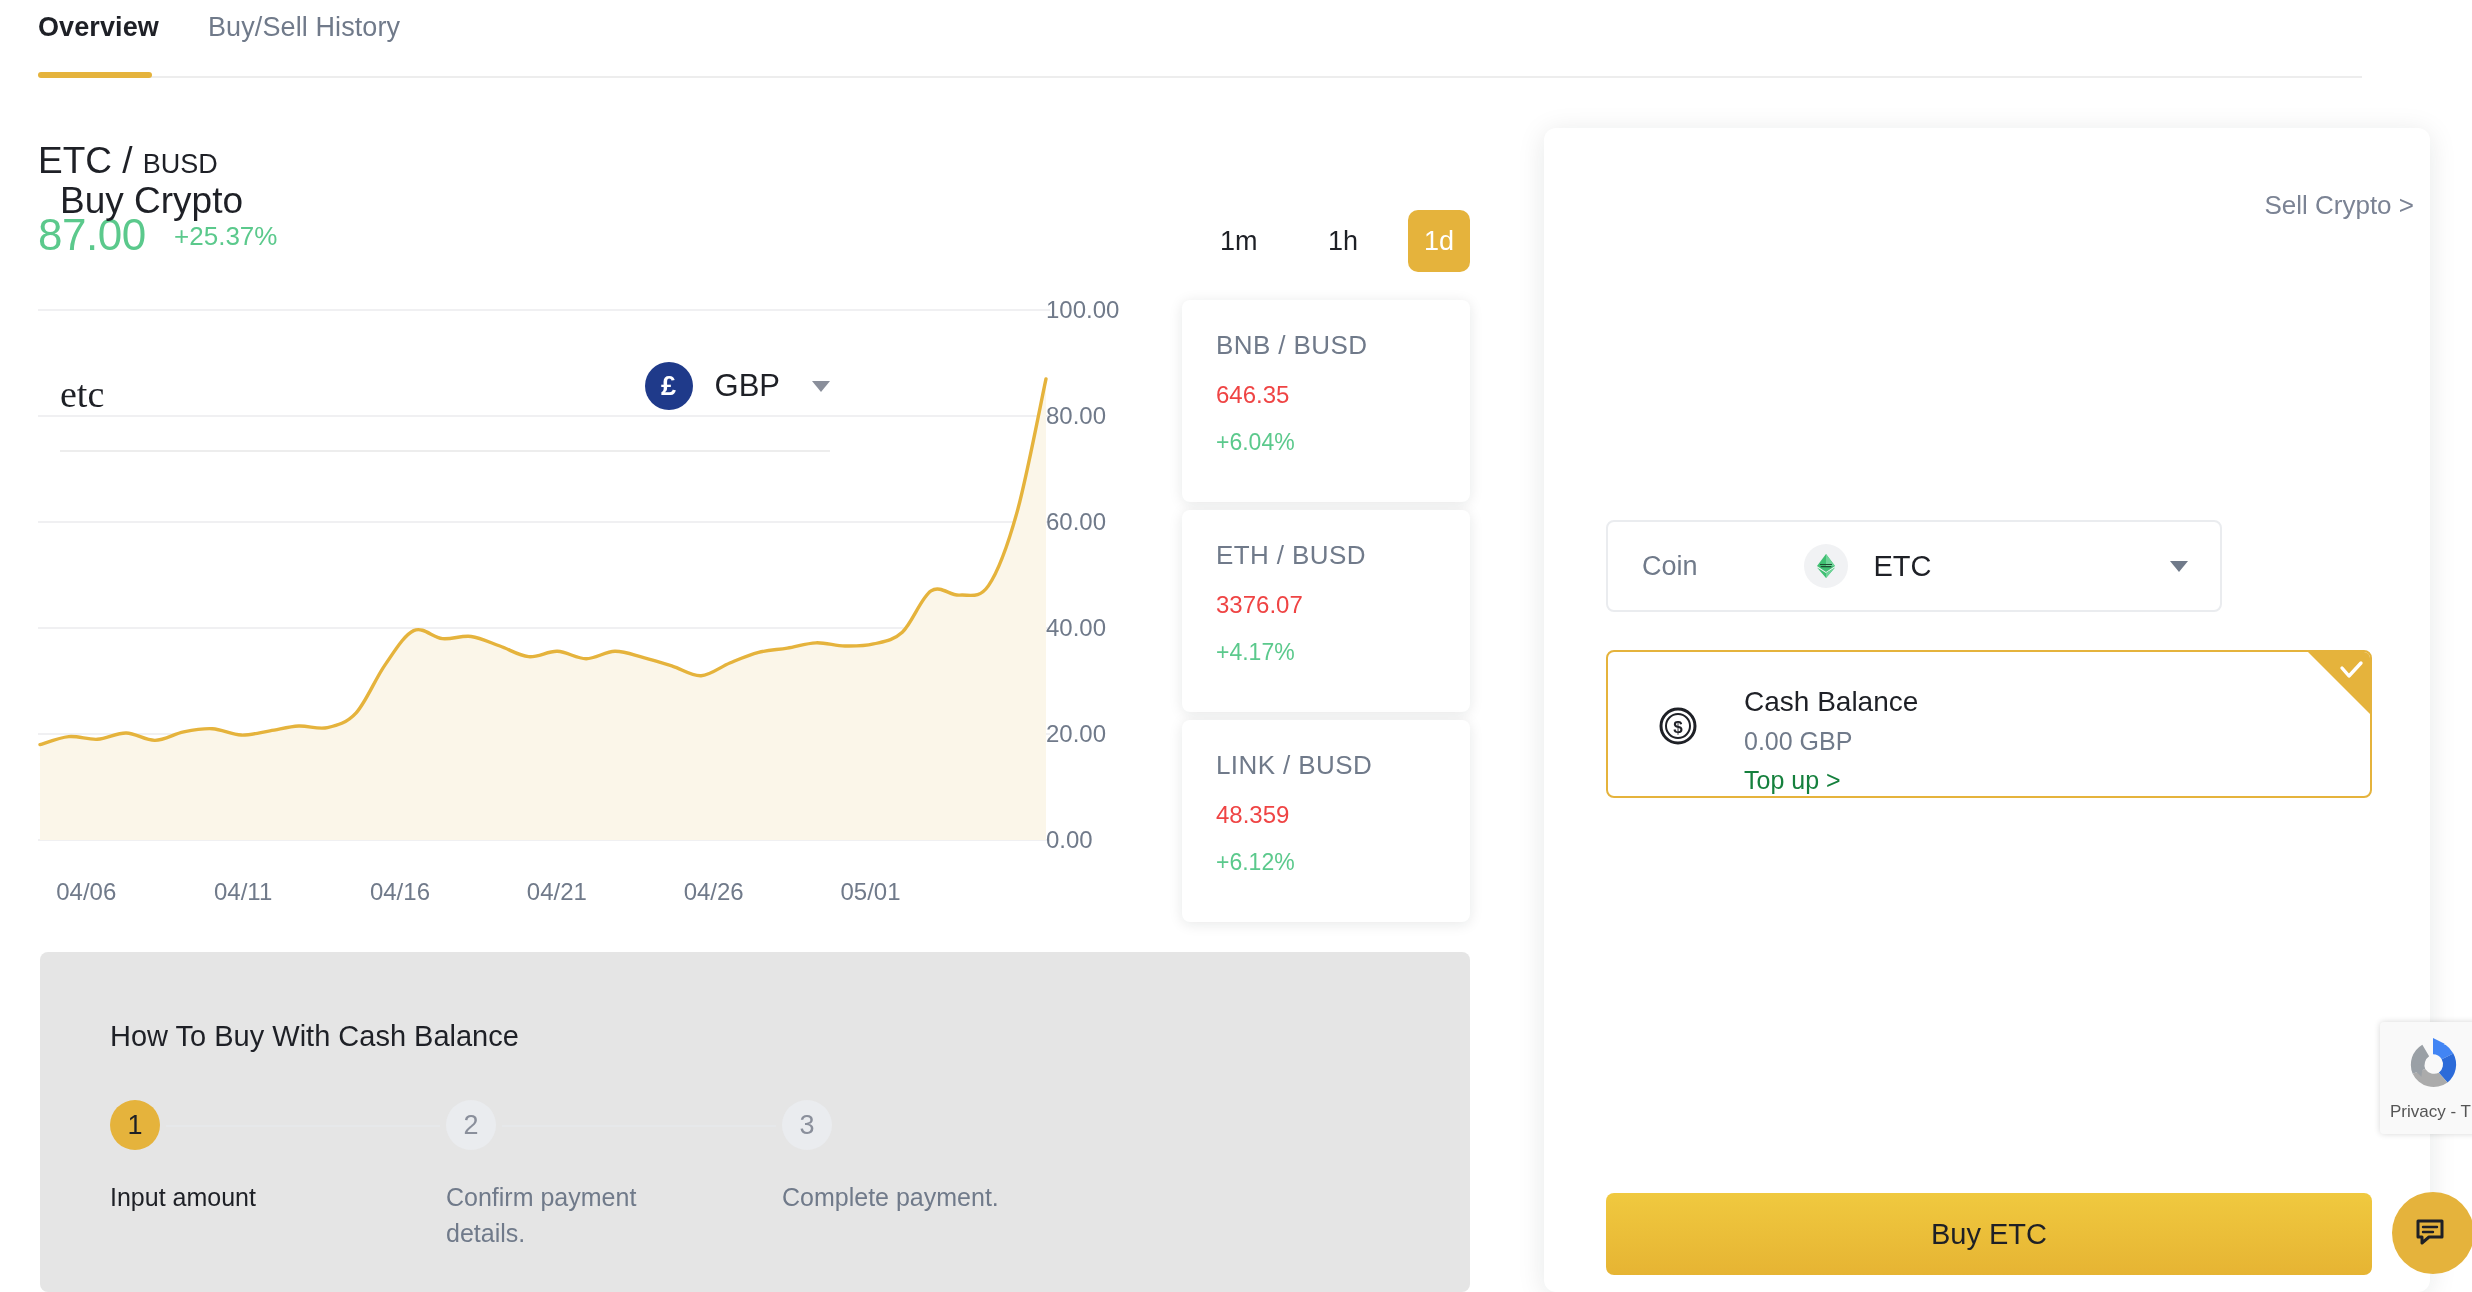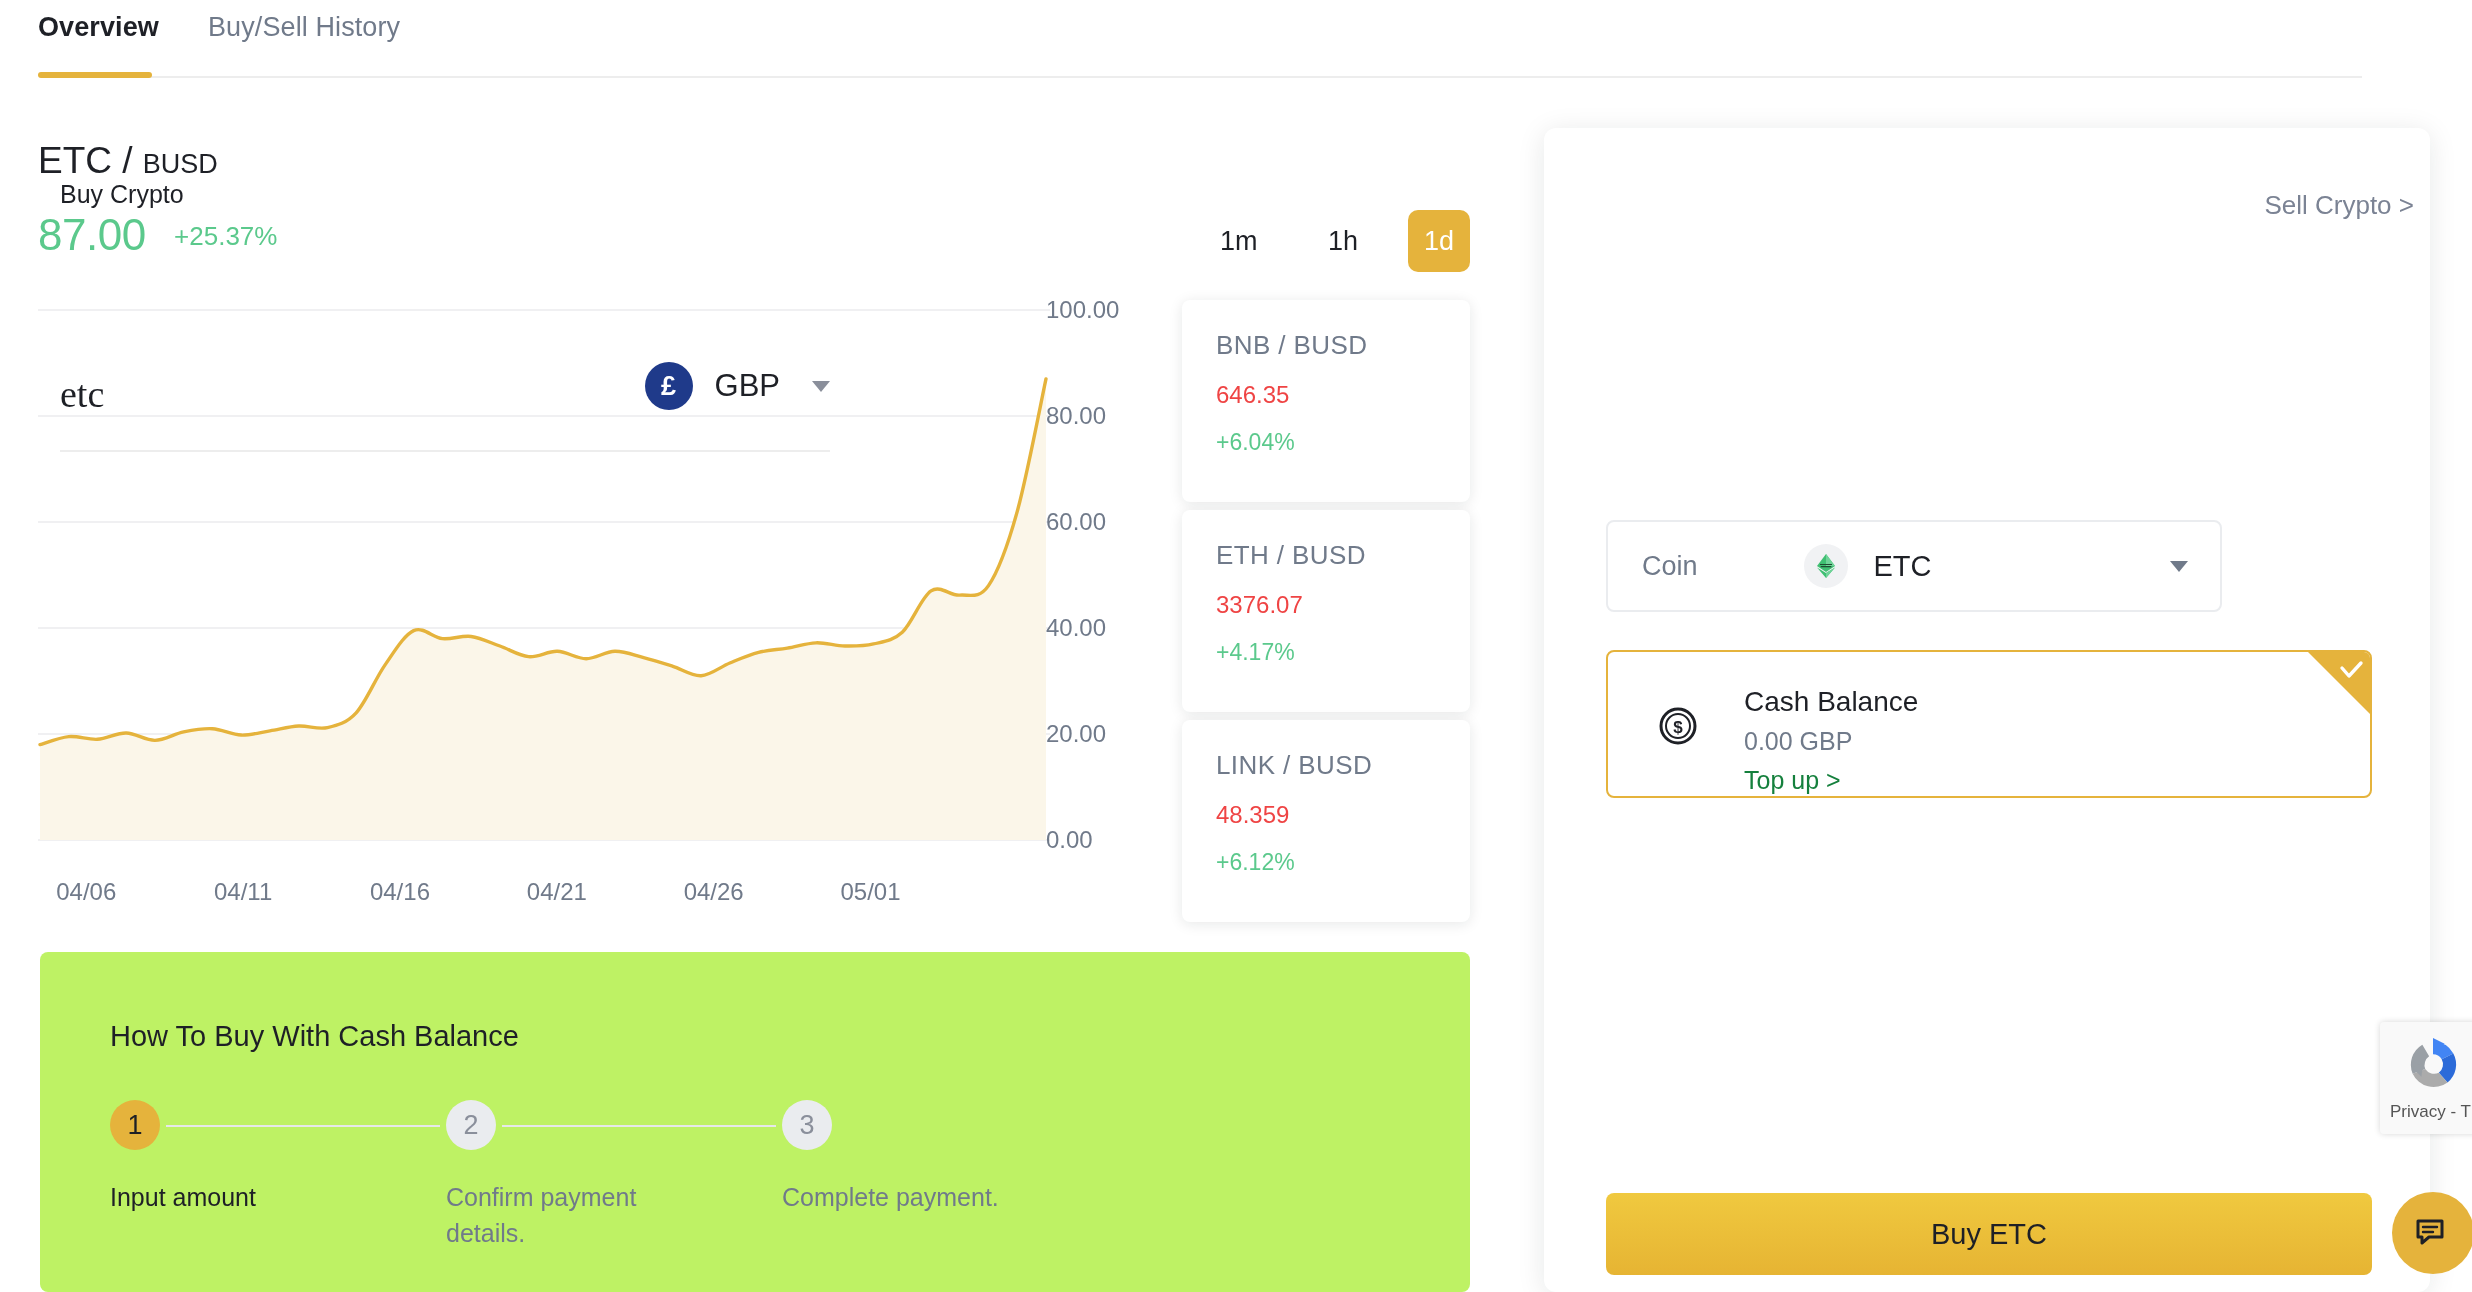--- a/index.html
+++ b/index.html
@@ -92,21 +92,21 @@
     margin-bottom: 8px; padding: 30px 34px 0 34px;
   }
   .tpair { font-size: 26px; color: #707A8A; letter-spacing: .4px; white-space: nowrap; }
   .tprice { font-size: 24px; color: #ef4444; margin-top: 20px; white-space: nowrap; }
   .tchg { font-size: 23px; color: #5BC98C; margin-top: 20px; white-space: nowrap; }
 
   
   .howto {
     position: absolute; left: 40px; top: 952px;
     width: 1430px; height: 340px;
-    background: #bef264; border-radius: 8px;
+    background: #e5e5e5; border-radius: 8px;
   }
   .howto-title {
     position: absolute; left: 70px; top: 68px;
     font-size: 29px; color: #1E2026; white-space: nowrap;
   }
   .steps { position: absolute; left: 70px; top: 148px; width: 1000px; height: 180px; }
   .stepdot {
     position: absolute; top: 0;
     width: 50px; height: 50px; border-radius: 50%;
     display: flex; align-items: center; justify-content: center;
@@ -124,21 +124,21 @@
 
   
   .buypanel {
     position: absolute; left: 1544px; top: 128px;
     width: 886px; height: 1164px;
     background: #ffffff; border-radius: 12px;
     box-shadow: 0 4px 28px rgba(24,26,32,.10);
   }
   .bp-title {
     position: absolute; left: 60px; top: 180px;
-    font-size: 25px; color: #1E2026; white-space: nowrap;
+    font-size: 37px; color: #1E2026; white-space: nowrap;
   }
   .bp-sell {
     position: absolute; right: 58px; top: 190px;
     font-size: 26px; color: #7B8394; white-space: nowrap; cursor: pointer;
   }
 
   .amountrow {
     position: absolute; left: 60px; top: 340px;
     width: 770px; height: 112px;
     border-bottom: 2px solid #EDEDED;

